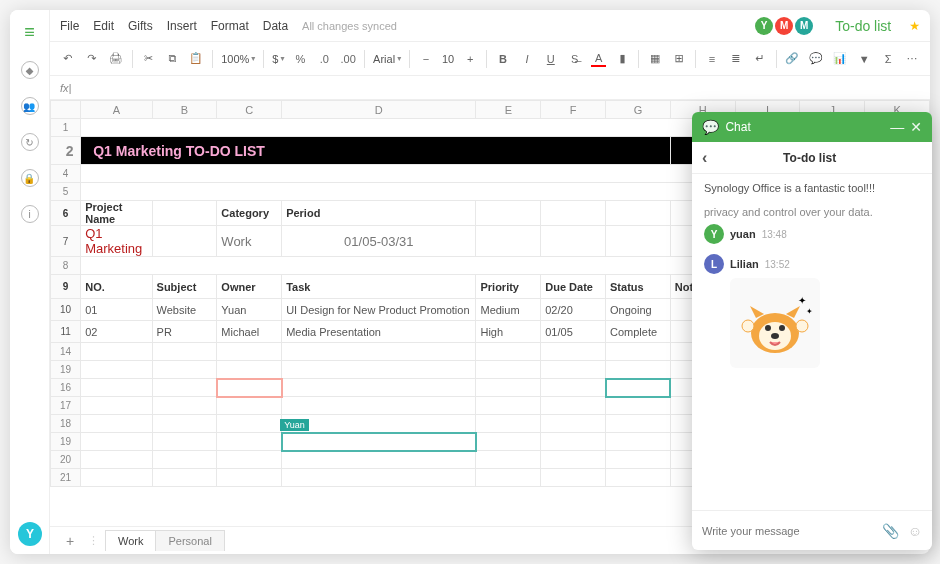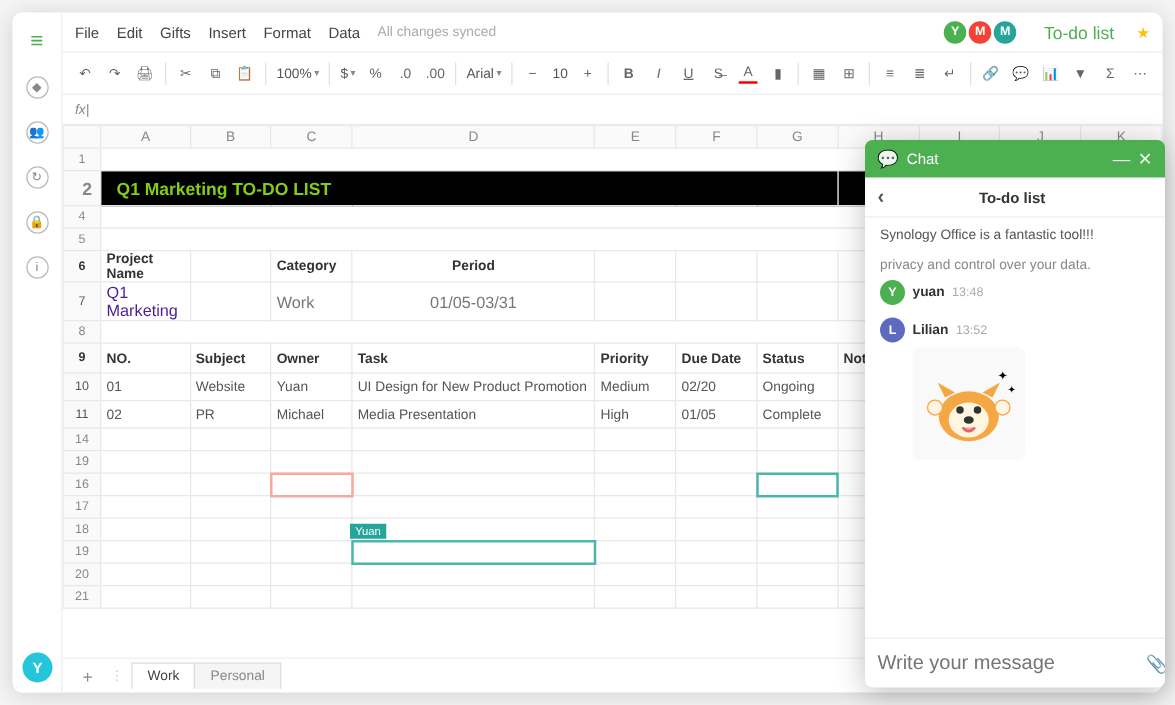--- a/index.html
+++ b/index.html
@@ -22,21 +22,21 @@
 .toolbar .sep{width:1px;height:18px;background:#e0e0e0}
 .toolbar .sel{display:flex;align-items:center;gap:2px;font-size:11px}
 .toolbar .car{font-size:8px;color:#888}
 .fxbar{height:24px;display:flex;align-items:center;padding:0 10px;font-size:11px;color:#888;border-bottom:1px solid #eee;font-style:italic}
 .sheet{flex:1;overflow:hidden;position:relative}
 table{border-collapse:collapse;width:100%;font-size:11px}
 th,td{border:1px solid #e8e8e8;height:18px;padding:0 4px;text-align:left;color:#444}
 th{background:#fafafa;text-align:center;font-weight:normal;color:#888;height:18px}
 th.rownum{width:28px;text-align:center;background:#fafafa}
 td.rownum{width:28px;text-align:center;background:#fafafa;color:#888;font-size:10px}
-.black td{background:#000;color:#84cc16;height:28px;font-size:14px;font-weight:bold;padding-left:12px}
+.black td{background:#000;color:#f9a8d4;height:28px;font-size:14px;font-weight:bold;padding-left:12px}
 .hrow td{font-weight:bold;color:#333;height:24px}
 .drow td{color:#555;height:22px}
 .tall td{height:26px}
 .prio-high{color:#f44336}
 .st-ong{color:#26a69a}
 .st-comp{color:#bbb}
 .sel-red{outline:2px solid #f8a89f;outline-offset:-1px}
 .sel-teal{outline:2px solid #4db6ac;outline-offset:-1px}
 .nametag{background:#26a69a;color:#fff;font-size:9px;padding:1px 4px;position:absolute}
 .bottom{height:28px;border-top:1px solid #eee;display:flex;align-items:center;padding-left:8px;gap:0;font-size:11px}
@@ -55,21 +55,21 @@
 .csub .ct{flex:1;text-align:center;margin-right:20px}
 .cbody{flex:1;overflow:auto;padding:8px 12px;font-size:11px;color:#555}
 .msg{margin-bottom:10px}
 .mhead{display:flex;align-items:center;gap:6px;margin-bottom:4px}
 .mav{width:20px;height:20px;border-radius:50%;color:#fff;display:flex;align-items:center;justify-content:center;font-size:10px;font-weight:bold}
 .mav.g{background:#4caf50}.mav.b{background:#5c6bc0}
 .mname{font-weight:bold;color:#333}
 .mtime{color:#aaa;font-size:10px}
 .sticker{width:90px;height:90px;margin-left:26px;background:#f9f9f9;border-radius:6px;display:flex;align-items:center;justify-content:center;font-size:11px;color:#aaa;position:relative;overflow:hidden}
 .cinput{height:40px;border-top:1px solid #eee;display:flex;align-items:center;padding:0 10px;gap:8px}
-.cinput input{flex:1;border:none;outline:none;font-size:16px;color:#666}
+.cinput input{flex:1;border:none;outline:none;font-size:11px;color:#666}
 .cinput .ic2{color:#bbb;font-size:14px}
 </style>
 </head>
 <body>
 
 <div class="app">
   <div class="leftbar">
     <div class="burger">≡</div>
     <div class="ic">◆</div>
     <div class="ic">👥</div>
@@ -189,32 +189,32 @@
             </tr>
         <tr>
               <td class="rownum">5</td>
               <td colspan="11"></td>
             </tr>
         <tr class="hrow">
               <td class="rownum">6</td>
               <td>Project Name</td>
               <td></td>
               <td>Category</td>
-              <td style="text-align:center">Period</td>
+              <td style="">Period</td>
               <td></td>
               <td></td>
               <td></td>
               <td></td>
               <td></td>
               <td></td>
               <td></td>
             </tr>
         <tr class="drow tall">
               <td class="rownum">7</td>
-              <td style="font-size:13px;color:#4c1d95">Q1 Marketing</td>
+              <td style="font-size:13px;color:#b91c1c">Q1 Marketing</td>
               <td></td>
               <td style="font-size:13px;color:#777">Work</td>
               <td style="text-align:center;font-size:13px;color:#777">01/05-03/31</td>
               <td></td>
               <td></td>
               <td></td>
               <td></td>
               <td></td>
               <td></td>
               <td></td>

